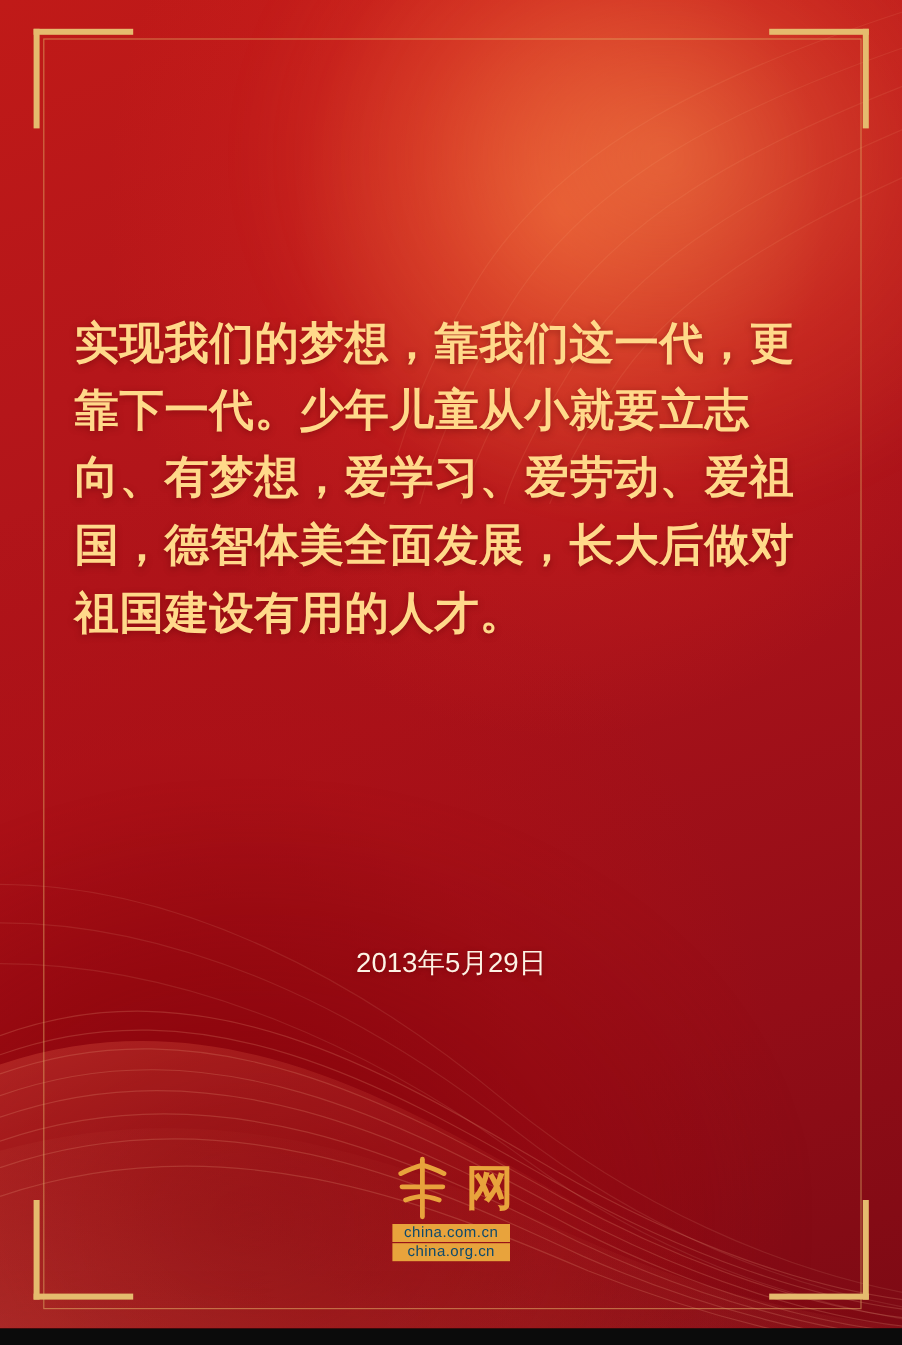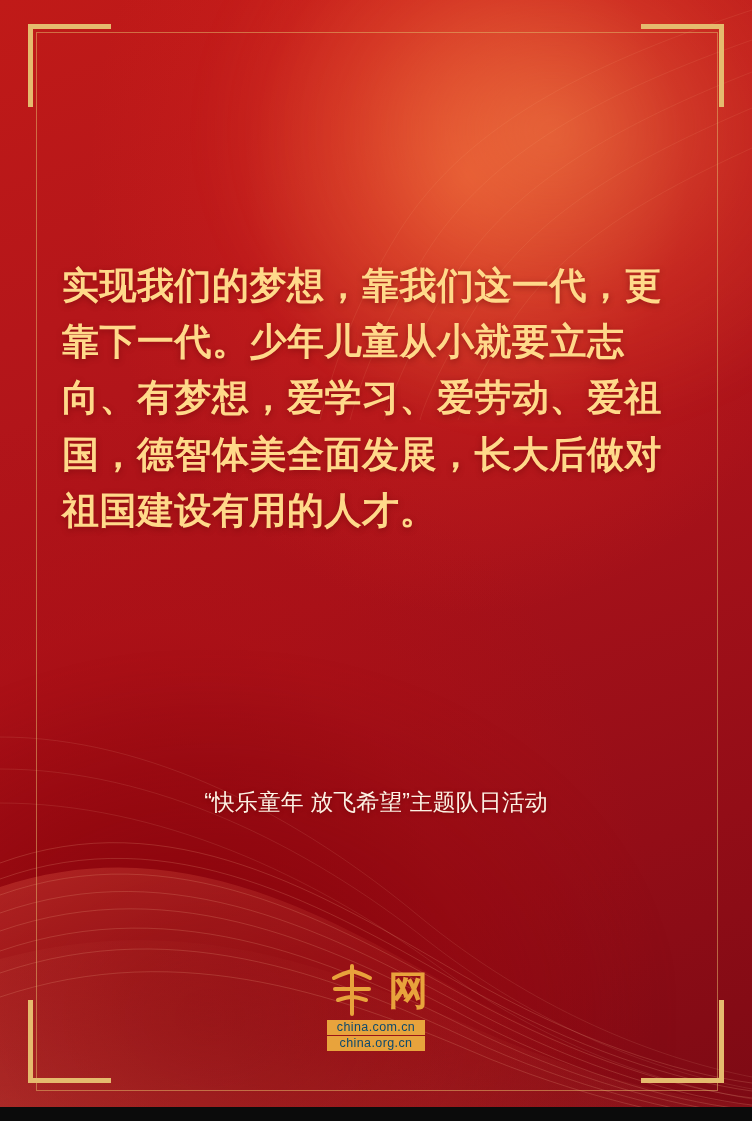--- a/index.html
+++ b/index.html
@@ -191,21 +191,21 @@
 
   <div class="frame"></div>
   <div class="corner tl"></div>
   <div class="corner tr"></div>
   <div class="corner bl"></div>
   <div class="corner br"></div>
 
   <div class="quote">实现我们的梦想，靠我们这一代，更靠下一代。少年儿童从小就要立志向、有梦想，爱学习、爱劳动、爱祖国，德智体美全面发展，长大后做对祖国建设有用的人才。</div>
 
   <div class="attribution">
-    <div>“快乐童年 放飞希望”主题队日活动</div>
+    <div>2013年5月29日</div>
   </div>
 
   <div class="logo">
     <span class="logo-mark">
       <svg width="56" height="56" viewBox="0 0 56 56">
         <g stroke="#e8a33c" stroke-width="4" stroke-linecap="round" fill="none">
           <path d="M28,4 L28,52"></path>
           <path d="M10,16 C18,12 24,10 28,9"></path>
           <path d="M46,16 C38,12 32,10 28,9"></path>
           <path d="M11,27 L45,27"></path>

